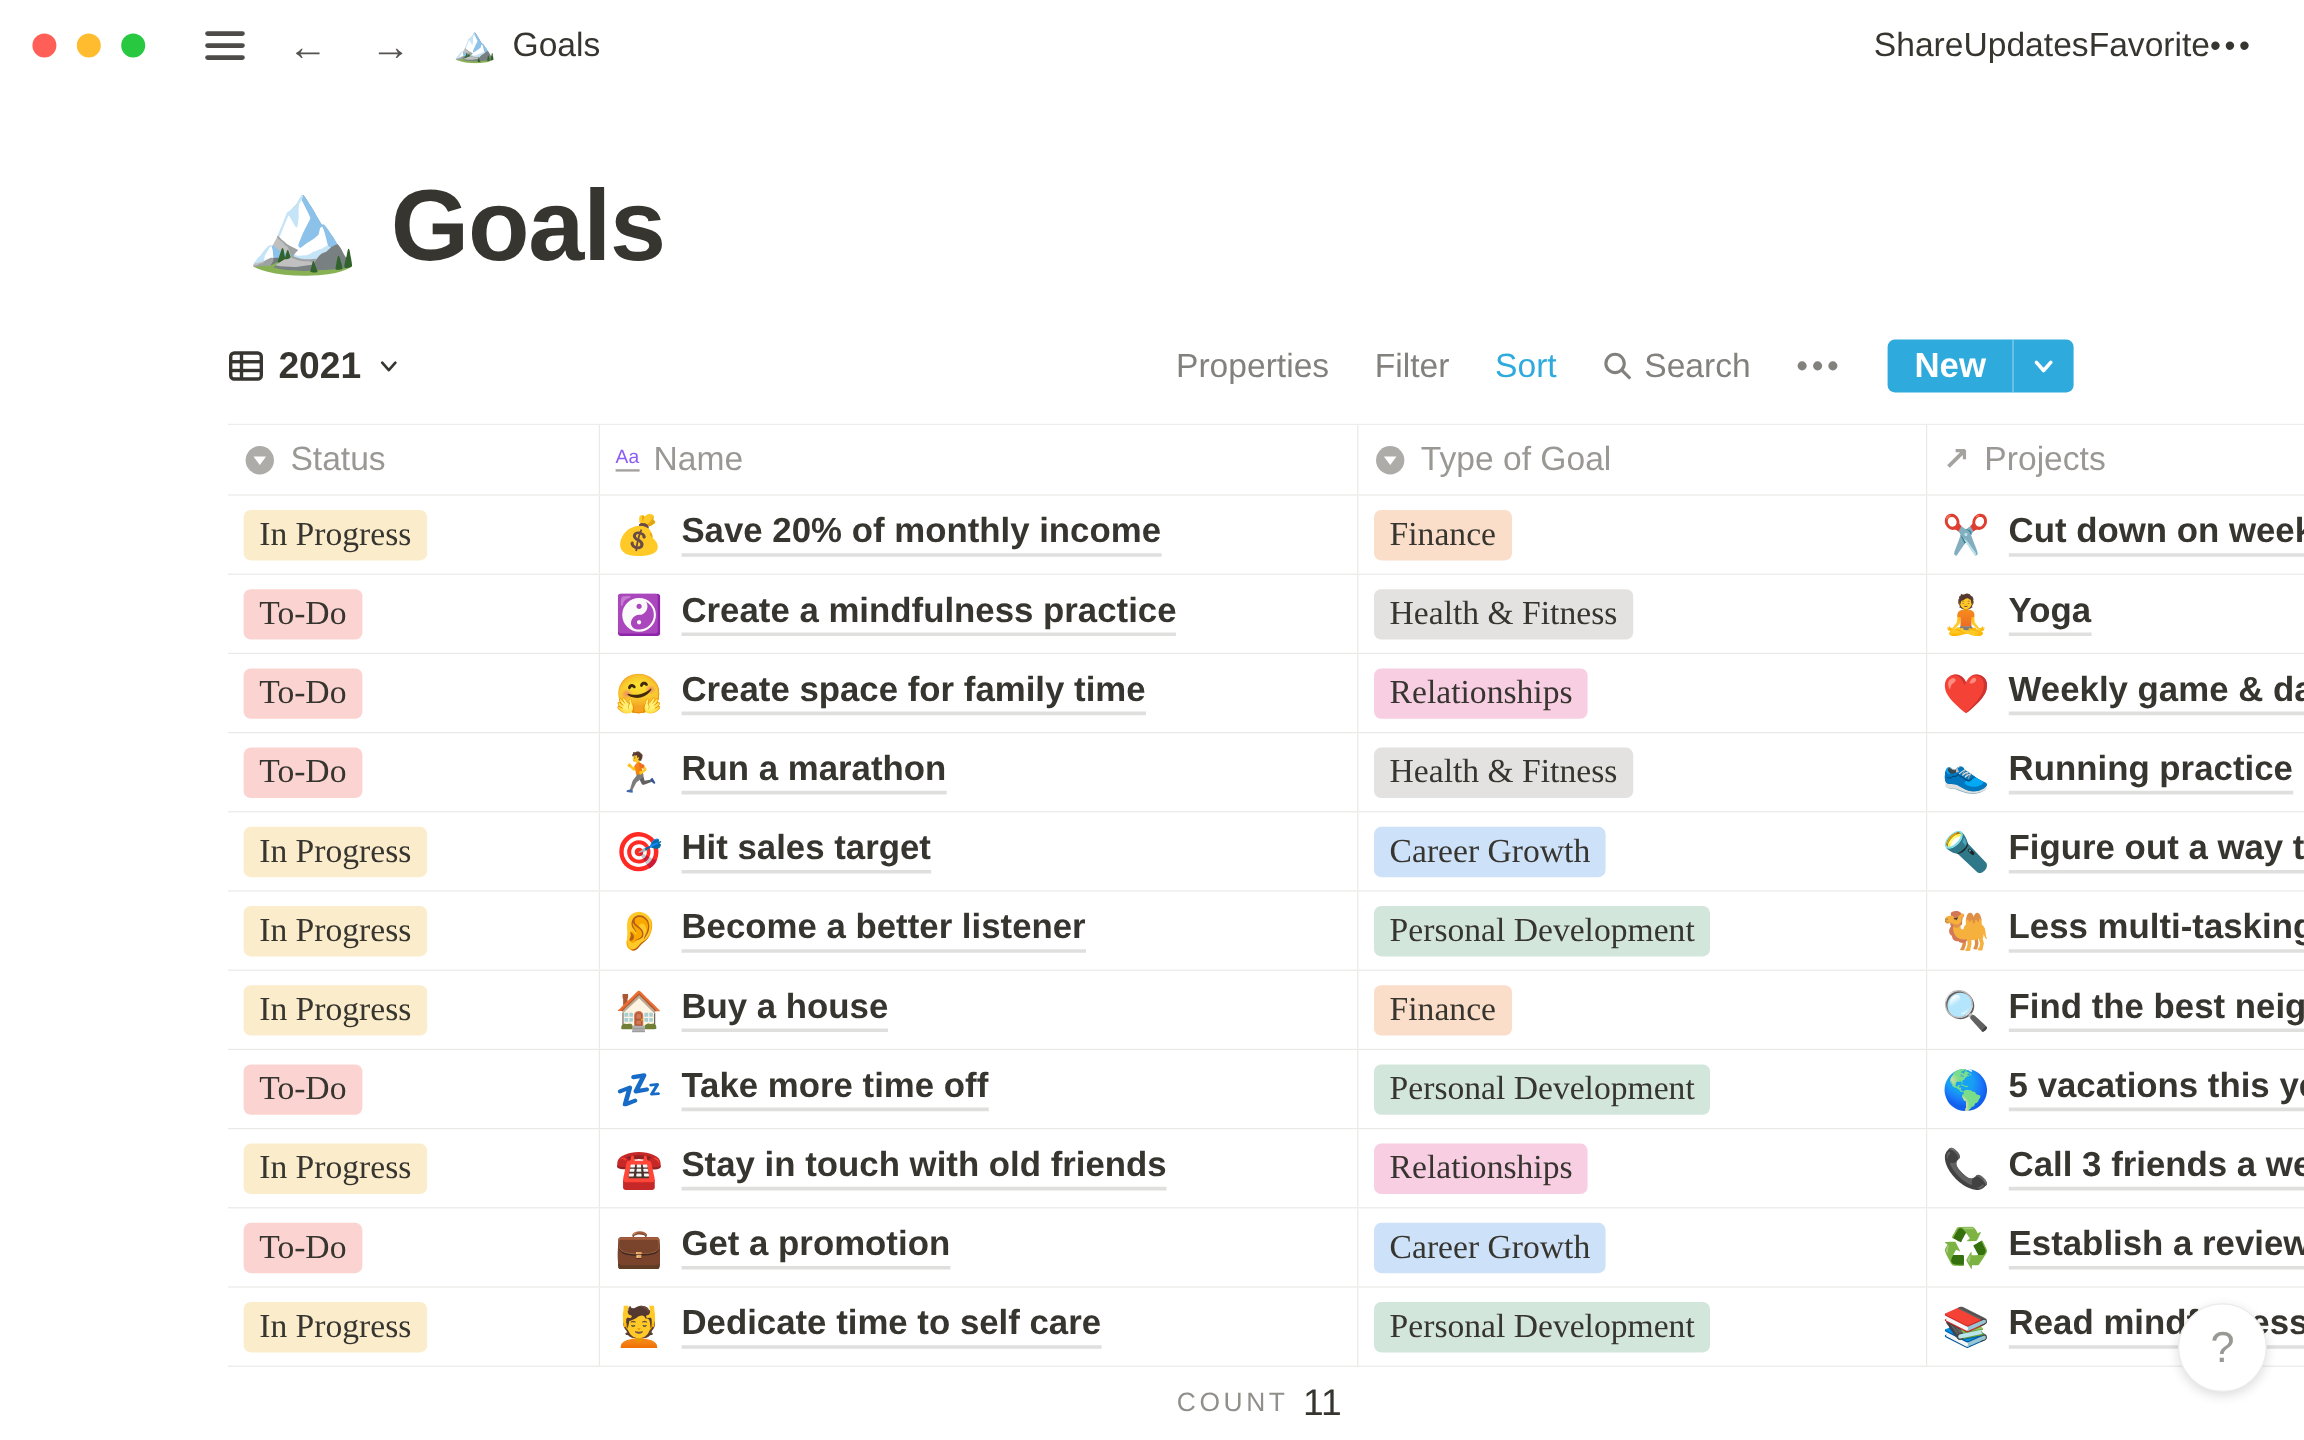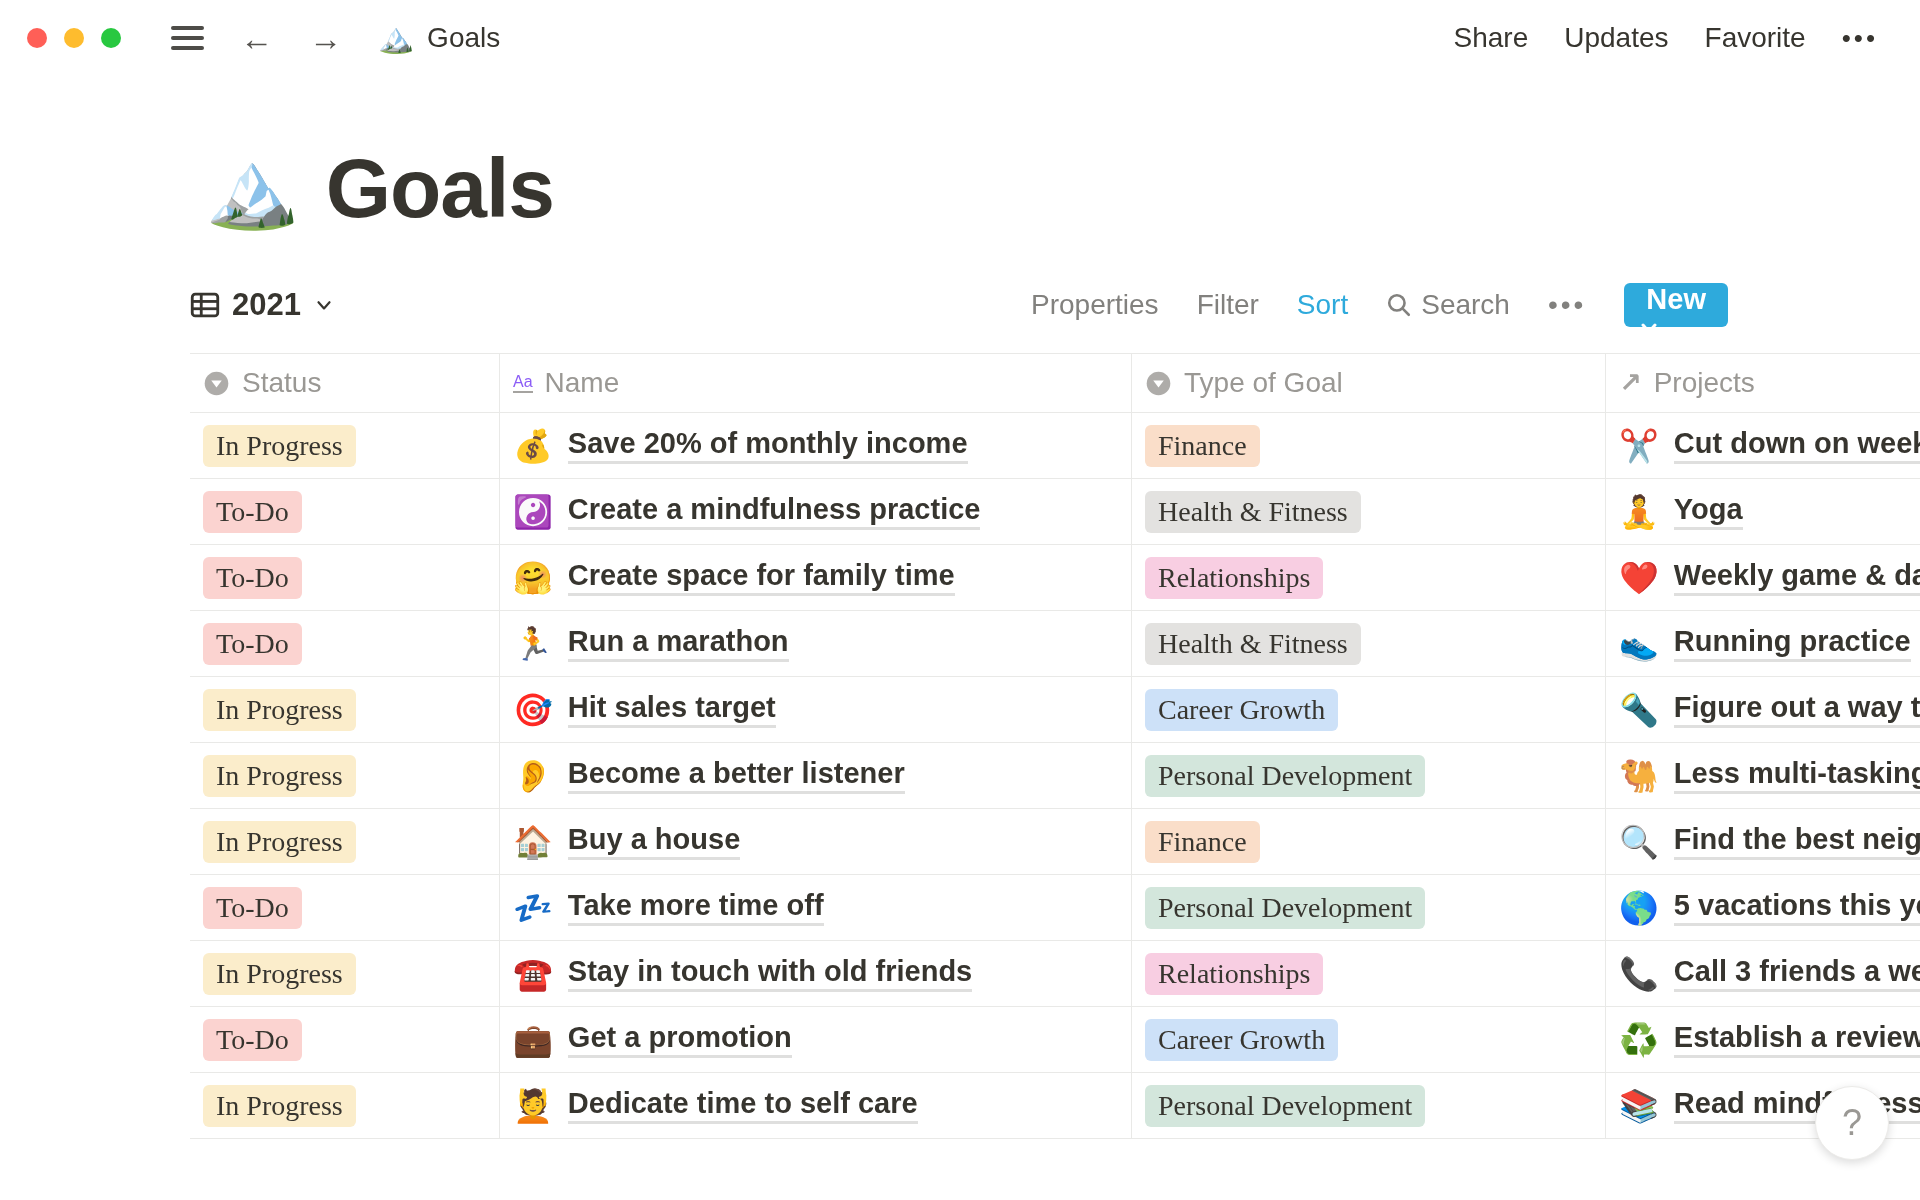--- a/index.html
+++ b/index.html
@@ -8,21 +8,21 @@
 
   
   .topbar { height:76px; display:flex; align-items:center; padding:0 42px 0 27px; }
   .traffic { display:flex; gap:17px; align-items:center; }
   .tl { width:20px; height:20px; border-radius:50%; display:inline-block; }
   .hamburger { margin-left:50px; width:33px; display:flex; flex-direction:column; gap:6px; cursor:pointer; }
   .hamburger i { display:block; height:4px; background:#4D4C48; border-radius:2px; }
   .navarrow { font-size:33px; color:#55534F; margin-left:36px; line-height:1; cursor:pointer; }
   .crumb { display:flex; align-items:center; gap:13px; margin-left:36px; font-size:28px; cursor:pointer; }
   .crumb-icon { font-size:29px; line-height:1; }
-  .topbar-right { margin-left:auto; display:flex; align-items:center; gap:36px; font-size:28px; }
+  .topbar-right { margin-left:auto; display:flex; align-items:center; font-size:28px; }
   .topbar-right span { cursor:pointer; }
   .dots { letter-spacing:3px; font-size:26px; color:#37352F; }
 
   
   .page-head { margin:64px 0 0 205px; display:flex; align-items:center; gap:26px; }
   .page-icon { font-size:76px; line-height:1; }
   .page-title-text { font-size:84px; font-weight:700; letter-spacing:-1px; }
 
   
   .view-bar { margin:46px 192px 0 190px; height:44px; display:flex; align-items:center; }
@@ -128,21 +128,21 @@
       <span class="vbtn">
         <span>
           <svg width="26" height="26" viewBox="0 0 16 16" fill="none" stroke="#82817E" stroke-width="1.6" stroke-linecap="round">
             <circle cx="6.7" cy="6.7" r="4.7"></circle>
             <line x1="10.4" y1="10.4" x2="14" y2="14"></line>
           </svg>
         </span>
         <span>Search</span>
       </span>
       <span class="vbtn dots">•••</span>
-      <div class="new-btn" style="background: rgb(46, 170, 220); flex-direction: column;">
+      <div class="new-btn" style="background: rgb(46, 170, 220);">
         <span class="new-label">New</span>
         <span class="new-divider"></span>
         <span class="new-chevron">
           <svg width="24" height="24" viewBox="0 0 16 16" fill="none" stroke="#ffffff" stroke-width="2" stroke-linecap="round" stroke-linejoin="round">
             <polyline points="4,6 8,10.5 12,6"></polyline>
           </svg>
         </span>
       </div>
     </div>
   </div>
@@ -359,16 +359,22 @@
     <div class="dcell">
       <span class="badge" style="background: rgb(211, 230, 220);">Personal Development</span>
     </div>
     <div class="dcell">
       <span class="cell-emoji">📚</span>
       <span class="cell-link">Read mindfulness b</span>
     </div>
   </div>
 </div>
 
+    <div class="trow count-row">
+      <div class="count-cell">
+        <span class="count-label">COUNT</span>
+        <span class="count-value">11</span>
+      </div>
+    </div>
   </div>
 
   <div class="help-btn">?</div>
 </div>
 
 </body></html>

